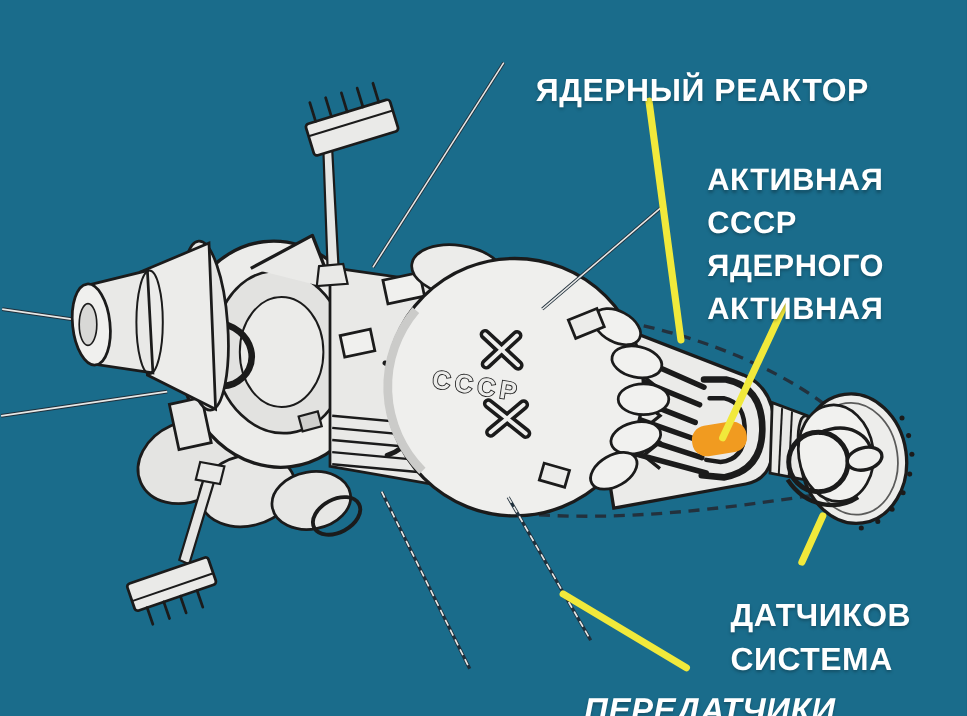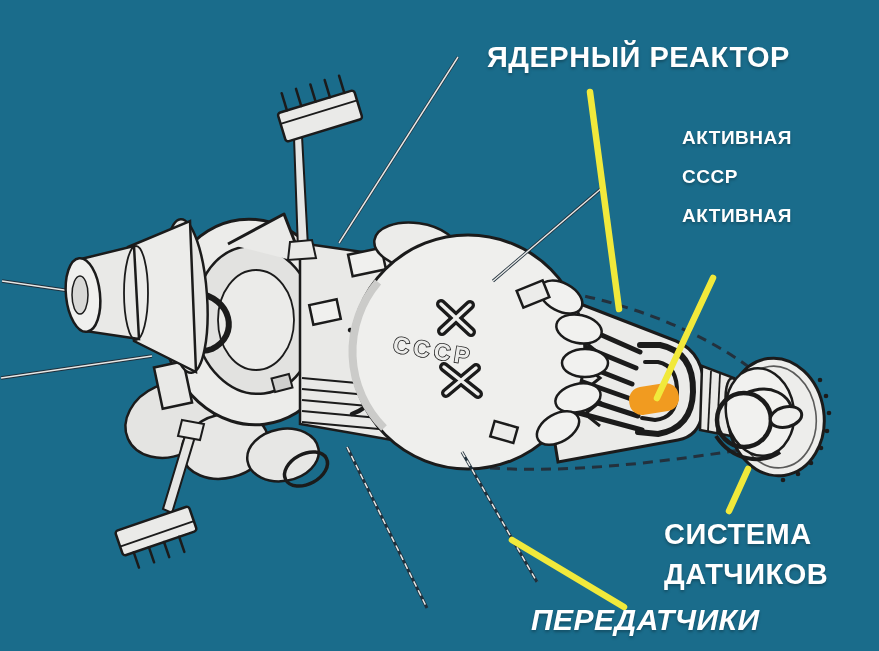--- a/index.html
+++ b/index.html
@@ -13,23 +13,24 @@
   }
   .stage svg.diagram { position: absolute; inset: 0; }
   .callout-label {
     position: absolute;
     color: #FFFFFF;
     font-weight: bold;
     letter-spacing: 0.5px;
     text-shadow: 0 2px 3px rgba(0,0,0,0.28);
     white-space: nowrap;
     user-select: none;
+    margin-top: 26px;
   }
   #label-nuclear-reactor { left: 487px; top: 37px; font-size: 29px; line-height: 40px; }
-  #label-active-zone     { left: 682px; top: 118px; font-size: 19px; line-height: 39px; }
+  #label-active-zone     { left: 643px; top: 118px; font-size: 28px; line-height: 39px; }
   #label-sensor-system   { left: 664px; top: 514px; font-size: 29px; line-height: 40px; }
   #label-transmitters    { left: 531px; top: 600px; font-size: 30px; line-height: 40px; font-style: italic; }
 </style>
 </head>
 <body>
 
 <div class="stage">
 
   <svg class="diagram" width="879" height="651" viewBox="0 0 879 651">
 
@@ -228,25 +229,26 @@
     </g>
   </svg>
 
   <div class="callout-label" id="label-nuclear-reactor">
     <span>ЯДЕРНЫЙ РЕАКТОР</span>
   </div>
 
   <div class="callout-label" id="label-active-zone">
     <div>АКТИВНАЯ</div>
     <div>СССР</div>
+    <div>ЯДЕРНОГО</div>
     <div>АКТИВНАЯ</div>
   </div>
 
   <div class="callout-label" id="label-sensor-system">
+    <div>ДАТЧИКОВ</div>
     <div>СИСТЕМА</div>
-    <div>ДАТЧИКОВ</div>
   </div>
 
   <div class="callout-label" id="label-transmitters">
     <span>ПЕРЕДАТЧИКИ</span>
   </div>
 
 </div>
 
 </body></html>

